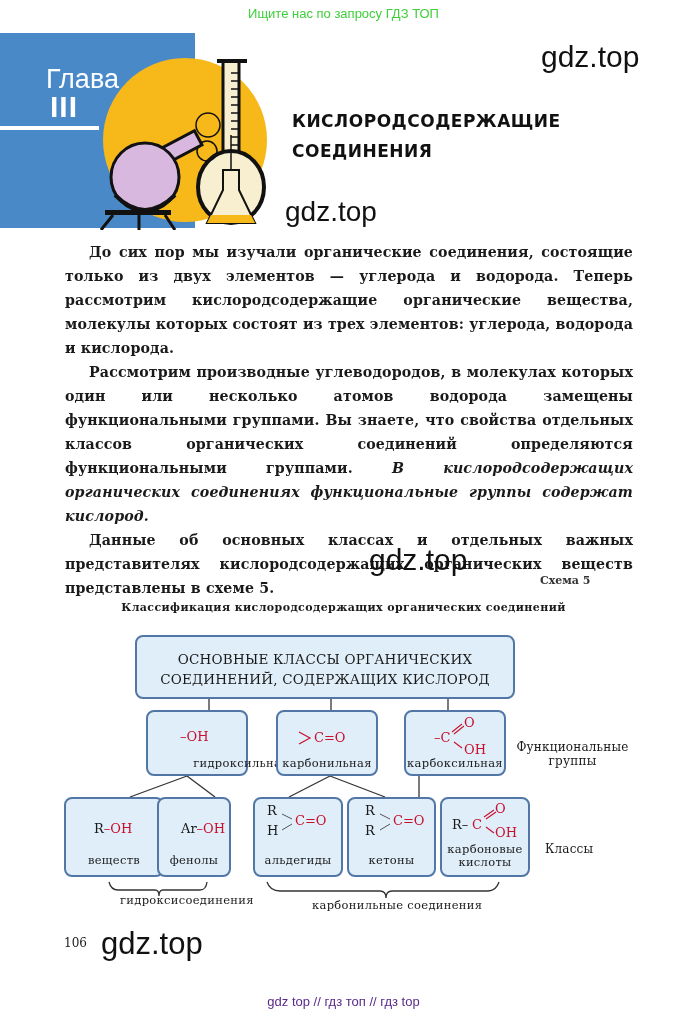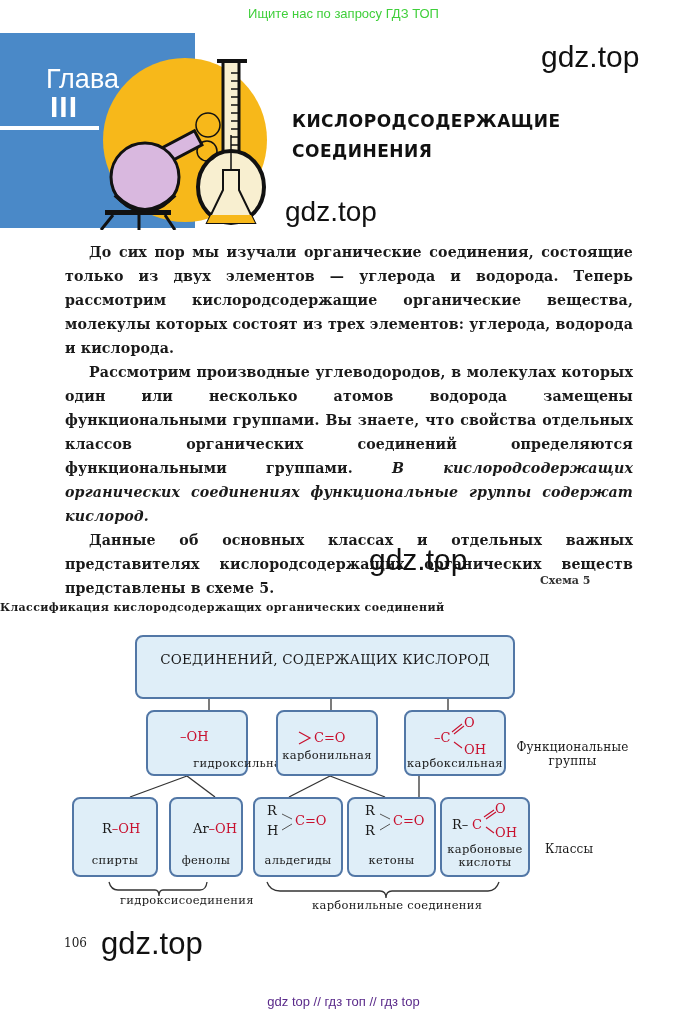--- a/index.html
+++ b/index.html
@@ -21,31 +21,31 @@
   .wm-1 { left: 541px; top: 40px; font-size: 30px; }
   .wm-2 { left: 285px; top: 196px; font-size: 28px; }
   .wm-3 { left: 369px; top: 543px; font-size: 30px; }
   .wm-4 { left: 101px; top: 926px; font-size: 31px; }
 
   .body-text { left: 65px; top: 240px; width: 568px; font-size: 14.2px; line-height: 24px; text-align: justify; letter-spacing: 0.15px; font-weight: bold; }
   .body-text p { margin: 0; text-indent: 24px; }
   .body-text em { font-style: italic; }
 
   .schema-label { left: 540px; top: 574px; font-size: 11px; font-weight: bold; color: #333; }
-  .schema-title { left: 0; width: 687px; top: 601px; font-size: 11px; font-weight: bold; letter-spacing: 0.4px; }
+  .schema-title { left: 0; width: 687px; top: 601px; text-align: center; font-size: 11px; font-weight: bold; letter-spacing: 0.4px; }
 
   .box { position: absolute; background: #dfeef8; border: 2px solid #5277a6; border-radius: 8px; box-sizing: border-box; text-align: center; }
   .main-box { left: 135px; top: 635px; width: 380px; height: 64px; font-size: 13.5px; line-height: 20px; padding-top: 12px; letter-spacing: 0.2px; }
   .fg { top: 710px; height: 66px; }
   .fg-1 { left: 146px; width: 102px; }
   .fg-2 { left: 276px; width: 102px; }
   .fg-3 { left: 404px; width: 102px; }
   .cl { top: 797px; height: 80px; }
-  .cl-1 { left: 72px; width: 86px; }
-  .cl-2 { left: 157px; width: 74px; margin-left: 12px; }
+  .cl-1 { left: 64px; width: 100px; }
+  .cl-2 { left: 157px; width: 74px; }
   .cl-3 { left: 253px; width: 90px; }
   .cl-4 { left: 347px; width: 89px; }
   .cl-5 { left: 440px; width: 90px; }
 
   .formula { position: absolute; font-size: 13px; color: #c8102e; }
   .blk { color: #1a1a1a; }
   .caption { position: absolute; left: 0; width: 100%; font-size: 11.5px; letter-spacing: 0.3px; }
 
   .side-label { font-size: 12px; text-align: center; letter-spacing: 0.2px; }
   .brace-label { font-size: 11.5px; letter-spacing: 0.3px; }
@@ -132,53 +132,54 @@
     <line x1="330" y1="776" x2="385" y2="797"></line>
     <line x1="419" y1="776" x2="419" y2="797"></line>
 
     <path d="M109 882 Q111 890 118 890 L155 890 Q159 890 159 896 Q159 890 163 890 L200 890 Q206 890 207 882"></path>
 
     <path d="M267 882 Q270 891 280 891 L380 891 Q386 891 386 898 Q386 891 392 891 L488 891 Q496 891 499 882"></path>
   </g>
 </svg>
 
 <div class="box main-box">
+  <div>ОСНОВНЫЕ КЛАССЫ ОРГАНИЧЕСКИХ</div>
   <div>СОЕДИНЕНИЙ, СОДЕРЖАЩИХ КИСЛОРОД</div>
 </div>
 
 <div class="box fg fg-1">
   <div class="formula" style="left:32px; top:17px;">–OH</div>
   <div class="caption" style="top:44px;padding-left:44px;">гидроксильная</div>
 </div>
 <div class="box fg fg-2">
   <svg class="abs" style="left:20px; top:18px;" width="14" height="16">
       <path d="M1 2 L12 8 L1 14" stroke="#c8102e" stroke-width="1.2" fill="none"></path>
     </svg>
   <div class="formula" style="left:36px; top:18px;">C=O</div>
-  <div class="caption" style="top:36px;text-align:center;">карбонильная</div>
+  <div class="caption" style="top:44px;text-align:center;">карбонильная</div>
 </div>
 <div class="box fg fg-3">
   <div class="formula" style="left:28px; top:18px;">–C</div>
   <svg class="abs" style="left:44px; top:6px;" width="16" height="34">
     <path d="M2 14 L12 6 M4 16 L14 8" stroke="#c8102e" stroke-width="1.1"></path>
     <path d="M4 24 L12 30" stroke="#c8102e" stroke-width="1.1"></path>
   </svg>
   <div class="formula" style="left:58px; top:3px;">O</div>
   <div class="formula" style="left:58px; top:30px;">OH</div>
   <div class="caption" style="top:44px;">карбоксильная</div>
 </div>
 
 <div class="abs side-label" style="left:510px; top:740px; width:125px;">
   <div>Функциональные</div>
   <div>группы</div>
 </div>
 
 <div class="box cl cl-1">
   <div class="formula" style="left:28px; top:22px;"><span class="blk">R</span><span>–OH</span></div>
-  <div class="caption" style="top:54px;">спирты</div>
+  <div class="caption" style="top:54px;">веществ</div>
 </div>
 <div class="box cl cl-2">
   <div class="formula" style="left:22px; top:22px;"><span class="blk">Ar</span><span>–OH</span></div>
   <div class="caption" style="top:54px;text-align:center;">фенолы</div>
 </div>
 <div class="box cl cl-3">
   <div class="formula blk" style="left:12px; top:4px;">R</div>
   <div class="formula blk" style="left:12px; top:24px;">H</div>
   <svg class="abs" style="left:26px; top:12px;" width="14" height="22">
       <path d="M1 3 L11 8 M1 19 L11 13" stroke="#555" stroke-width="1"></path>

